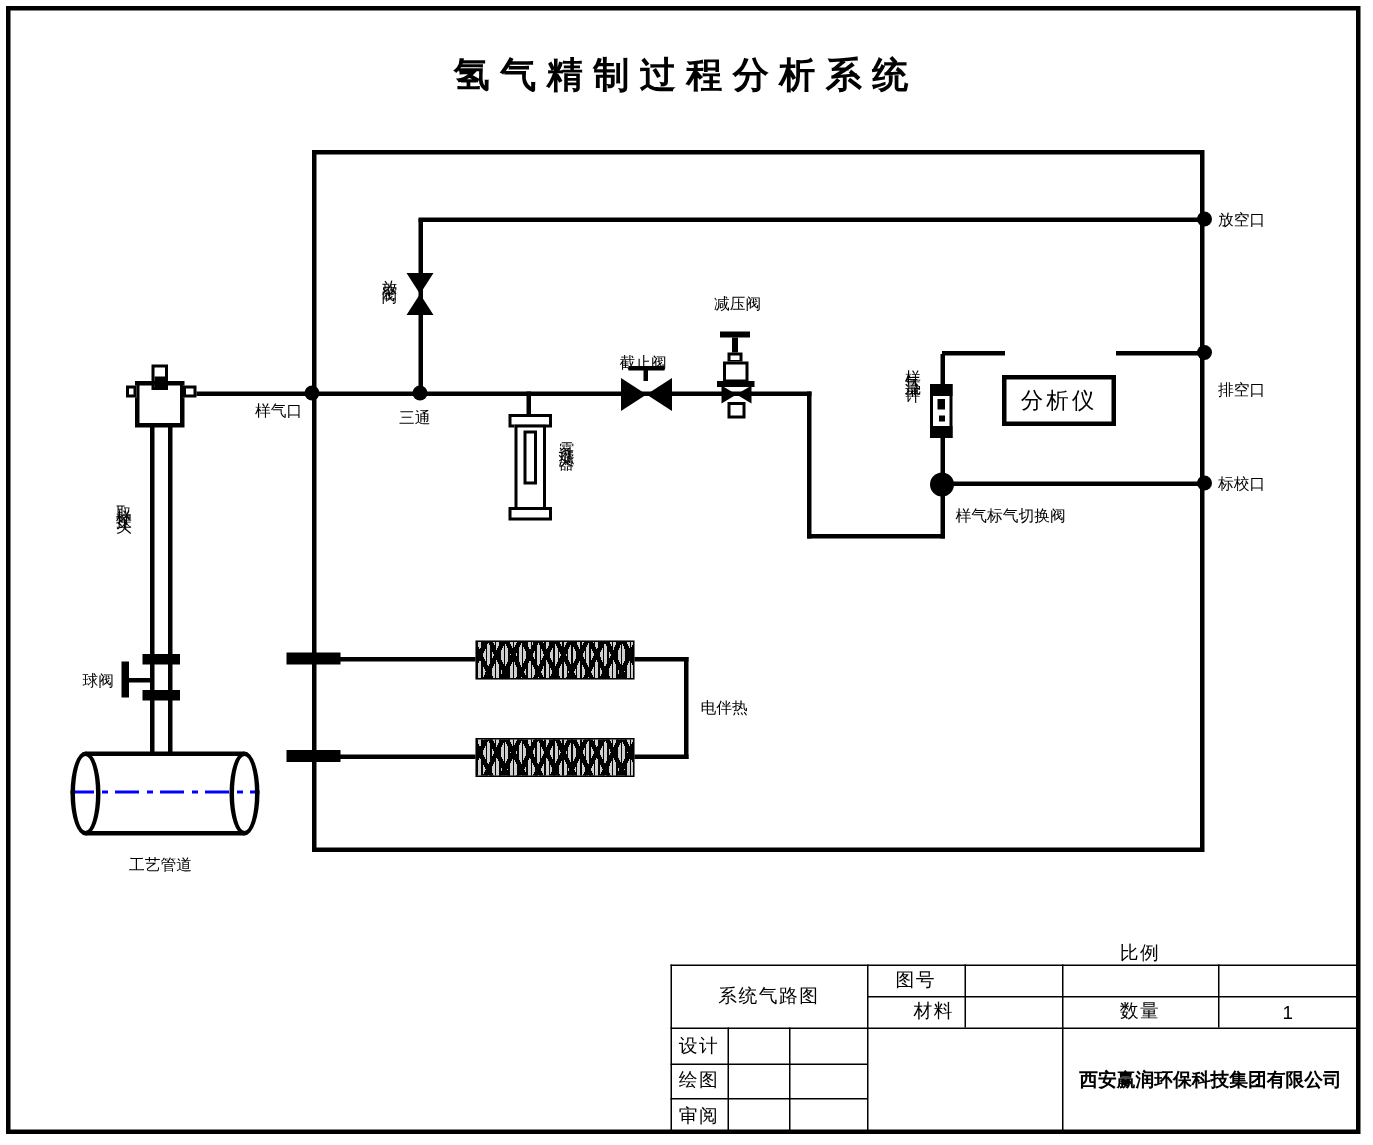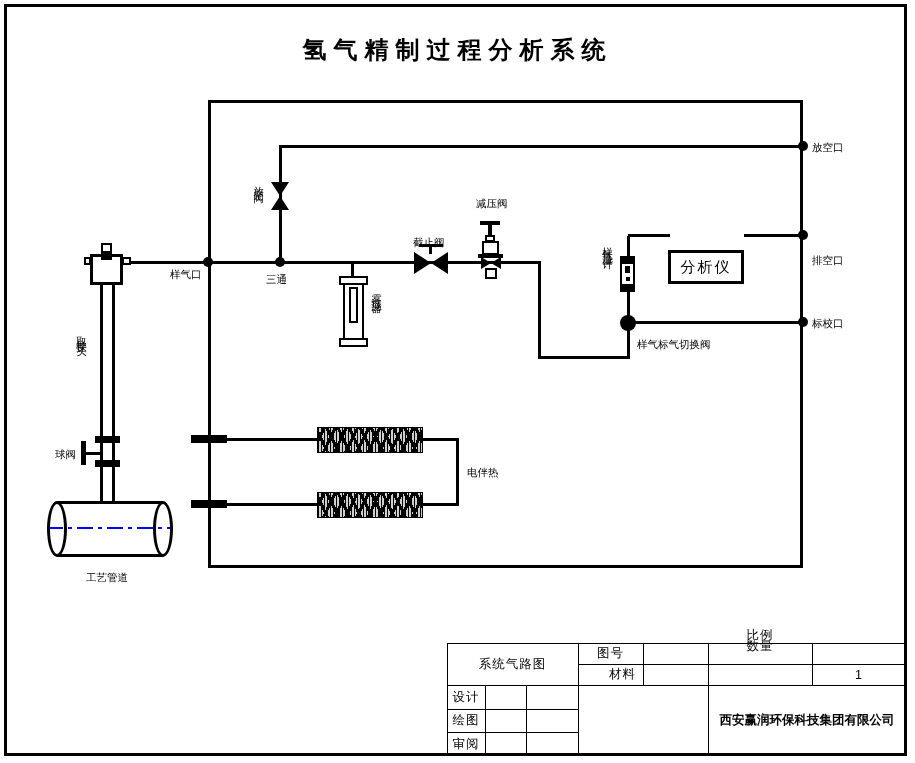--- a/index.html
+++ b/index.html
@@ -148,20 +148,20 @@
   <div class="tln" style="left:643px;top:643px;width:1px;height:42px;"></div>
   <div class="tln" style="left:708px;top:643px;width:1px;height:113px;"></div>
   <div class="tln" style="left:812px;top:643px;width:1px;height:42px;"></div>
   <div class="tln" style="left:485px;top:685px;width:1px;height:71px;"></div>
   <div class="tln" style="left:526px;top:685px;width:1px;height:71px;"></div>
 
   <div class="cell" style="left:447px;top:643px;width:131px;height:42px;">系统气路图</div>
   <div class="cell" style="left:578px;top:643px;width:65px;height:21px;">图号</div>
   <div class="cell" style="left:578px;top:664px;width:65px;height:21px;margin-left:12px;">材料</div>
   <div class="cell" style="left:708px;top:625px;width:104px;height:21px;">比例</div>
-  <div class="cell" style="left:708px;top:636px;width:104px;height:21px;">数量</div>
+  <div class="cell" style="left:708px;top:664px;width:104px;height:21px;">数量</div>
   <div class="cell" style="left:812px;top:664px;width:94px;height:21px;">1</div>
   <div class="cell" style="left:447px;top:685px;width:38px;height:24px;">设计</div>
   <div class="cell" style="left:447px;top:709px;width:38px;height:23px;">绘图</div>
   <div class="cell" style="left:447px;top:732px;width:38px;height:24px;">审阅</div>
   <div class="cell" style="left:708px;top:685px;width:198px;height:71px;font-weight:700;letter-spacing:0;">西安赢润环保科技集团有限公司</div>
 
 </div>
 
 </body></html>

